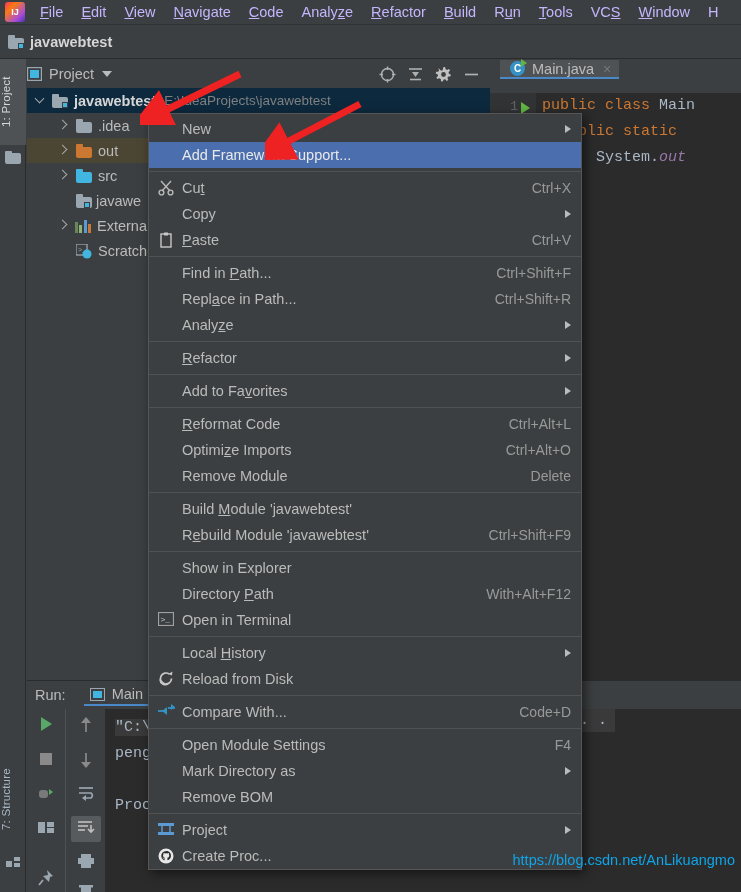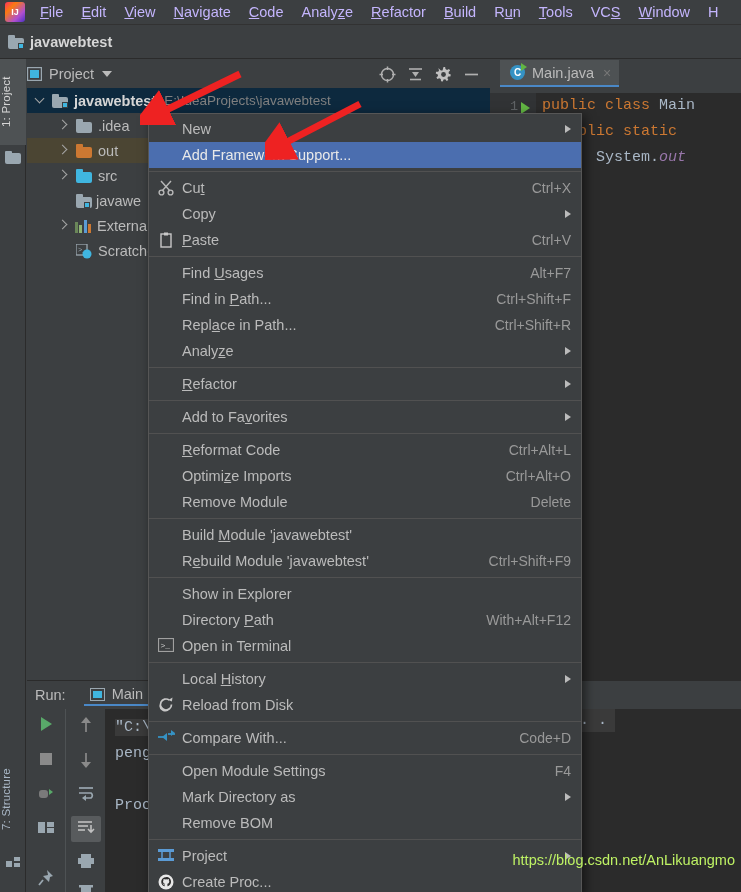--- a/index.html
+++ b/index.html
@@ -113,21 +113,21 @@
   .lib-ico i { display:block; width: 3px; background: #6a8759; }
 
   .scratch-ico { position: relative; width: 16px; height: 14px; flex: none;}
 
   
   .tabstrip {
     position: absolute; left: 490px; top: 60px; right: 0; height: 33px;
     background: #3c3f41;
   }
   .edtab {
-    position: absolute; left: 10px; top: 0px; height: 27px;
+    position: absolute; left: 10px; top: 0px; height: 19px;
     display: flex; align-items: center; padding: 0 8px 0 10px;
     background: #4e5254; border-bottom: 2px solid #4a88c7;
   }
   .edtab .tname { font-size: 14.5px; color: #bbbbbb; margin-left: 7px; }
   .edtab .xbtn { margin-left: 9px; color: #777; font-size: 14px; }
   .class-ico {
     width: 15px; height: 15px; border-radius: 50%;
     background: #3592c4; position: relative; flex: none;
   }
   .class-ico::after {
@@ -219,21 +219,21 @@
   }
   .ctxitem .ic { position: absolute; left: 9px; top: 50%; transform: translateY(-50%); width: 16px; height: 16px; }
   .ctxsep { height: 1px; background: #515151; margin: 3px 0; }
   .ctxitem u { text-decoration: underline; }
 
   
   .annot { position: absolute; z-index: 80; pointer-events: none; }
 
   .watermark {
     position: absolute; right: 6px; bottom: 24px; z-index: 90;
-    font-size: 14.5px; color: #bef264; font-family: "Liberation Sans", sans-serif;
+    font-size: 14.5px; color: #0ea5e9; font-family: "Liberation Sans", sans-serif;
   }
 </style>
 </head>
 <body>
 
 <div id="app">
 
   <div class="menubar">
     <div class="ij-logo"></div>
     <div class="mi"><u>F</u><span>ile</span></div>
@@ -501,24 +501,20 @@
       <div class="ctxitem">
         <span class="ic"><svg width="16" height="16">
             <rect x="3" y="2" width="10" height="13" fill="none" stroke="#c8c8c8" stroke-width="1.4"></rect>
             <rect x="6" y="0.5" width="4" height="3" fill="#c8c8c8"></rect>
           </svg></span>
         <span><u>P</u>aste</span>
         <span class="shortcut">Ctrl+V</span>
       </div>
       <div class="ctxsep"></div>
       <div class="ctxitem">
-        <span>Find <u>U</u>sages</span>
-        <span class="shortcut">Alt+F7</span>
-      </div>
-      <div class="ctxitem">
         <span>Find in <u>P</u>ath...</span>
         <span class="shortcut">Ctrl+Shift+F</span>
       </div>
       <div class="ctxitem">
         <span>Repl<u>a</u>ce in Path...</span>
         <span class="shortcut">Ctrl+Shift+R</span>
       </div>
       <div class="ctxitem">
         <span>Analy<u>z</u>e</span>
         <span class="subarrow"></span>

